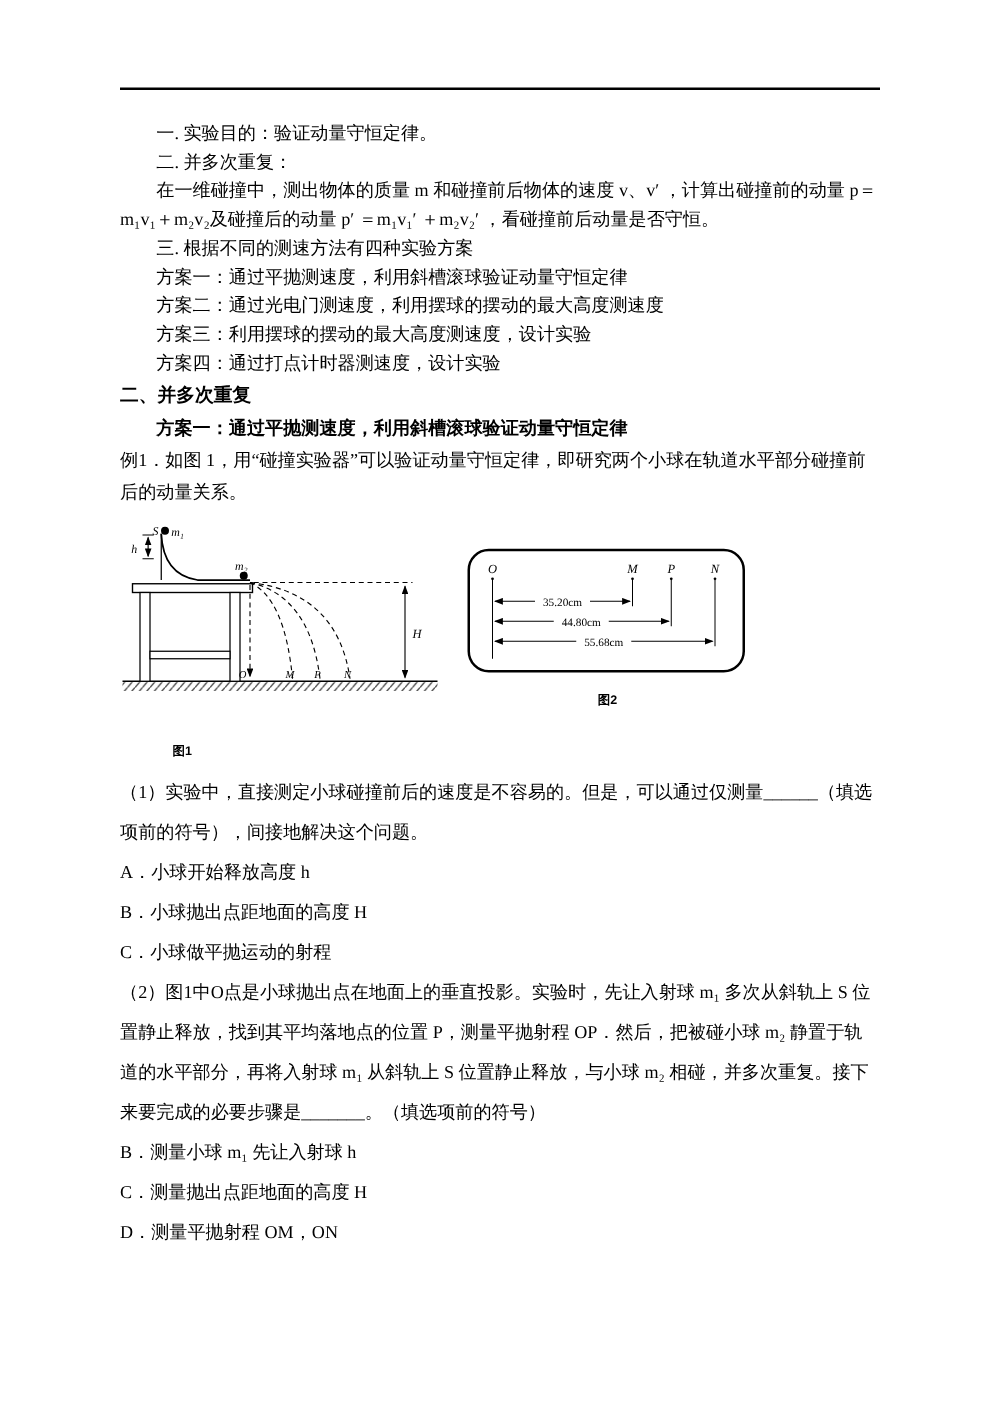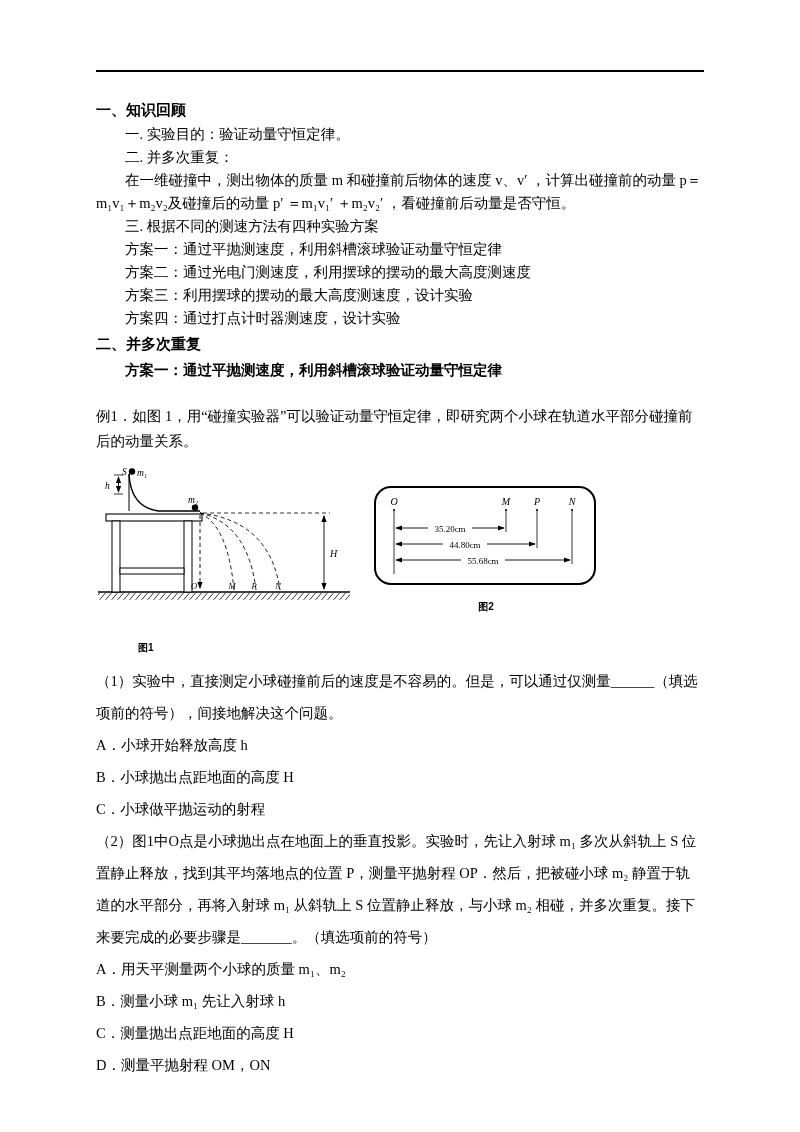--- a/index.html
+++ b/index.html
@@ -16,21 +16,21 @@
     font-family:"Liberation Sans","DejaVu Sans",sans-serif;
     font-weight:bold; font-size:15px; line-height:27px;
   }
   .line { font-size:14.5px; line-height:23px; }
   .ind1 { padding-left:29px; }
   .ti2  { text-indent:29px; }
   .subbold {
     font-family:"Liberation Sans","DejaVu Sans",sans-serif;
     font-weight:bold; font-size:14.5px; line-height:27px; padding-left:29px;
   }
-  .ex { font-size:14.5px; line-height:25px;margin-top:20px; }
+  .ex { font-size:14.5px; line-height:25px; }
 
   .figrow { display:flex; align-items:flex-start; margin:10px 0 4px 0; }
   .fig1 { width:262px; }
   .fig2 { margin-left:14px; margin-top:20px; }
   .figcap {
     font-family:"Liberation Sans","DejaVu Sans",sans-serif;
     font-weight:bold; font-size:10px; margin-top:2px;
   }
   .cap1 { margin-left:42px;margin-top:25px; }
   .cap2 { text-align:center; margin-top:10px; }
@@ -42,21 +42,20 @@
   svg text { font-family:"Liberation Serif","DejaVu Serif",serif; }
 </style>
 </head>
 <body>
 
 <div class="page">
 
   <div class="top-rule"></div>
 
   <div class="sec1">
-    <div class="h-sec">一、知识回顾</div>
     <div class="line ind1">一. 实验目的：验证动量守恒定律。</div>
     <div class="line ind1">二. 并多次重复：</div>
     <div class="line ti2">在一维碰撞中，测出物体的质量 m 和碰撞前后物体的速度 v、v′ ，计算出碰撞前的动量 p＝m₁v₁＋m₂v₂及碰撞后的动量 p′ ＝m₁v₁′ ＋m₂v₂′ ，看碰撞前后动量是否守恒。</div>
     <div class="line ind1">三. 根据不同的测速方法有四种实验方案</div>
     <div class="line ind1">方案一：通过平抛测速度，利用斜槽滚球验证动量守恒定律</div>
     <div class="line ind1">方案二：通过光电门测速度，利用摆球的摆动的最大高度测速度</div>
     <div class="line ind1">方案三：利用摆球的摆动的最大高度测速度，设计实验</div>
     <div class="line ind1">方案四：通过打点计时器测速度，设计实验</div>
     <div class="h-sec">二、并多次重复</div>
     <div class="subbold">方案一：通过平抛测速度，利用斜槽滚球验证动量守恒定律</div>
@@ -181,19 +180,18 @@
     </div>
 
   </div>
 
   <div class="sec2">
     <div class="q">（1）实验中，直接测定小球碰撞前后的速度是不容易的。但是，可以通过仅测量______（填选项前的符号），间接地解决这个问题。</div>
     <div class="q">A．小球开始释放高度 h</div>
     <div class="q">B．小球抛出点距地面的高度 H</div>
     <div class="q">C．小球做平抛运动的射程</div>
     <div class="q">（2）图1中O点是小球抛出点在地面上的垂直投影。实验时，先让入射球 m₁ 多次从斜轨上 S 位置静止释放，找到其平均落地点的位置 P，测量平抛射程 OP．然后，把被碰小球 m₂ 静置于轨道的水平部分，再将入射球 m₁ 从斜轨上 S 位置静止释放，与小球 m₂ 相碰，并多次重复。接下来要完成的必要步骤是_______。（填选项前的符号）</div>
-    <div class="q">A．用天平测量两个小球的质量 m₁、m₂</div>
     <div class="q">B．测量小球 m₁ 先让入射球 h</div>
     <div class="q">C．测量抛出点距地面的高度 H</div>
     <div class="q">D．测量平抛射程 OM，ON</div>
   </div>
 
 </div>
 
 </body></html>

